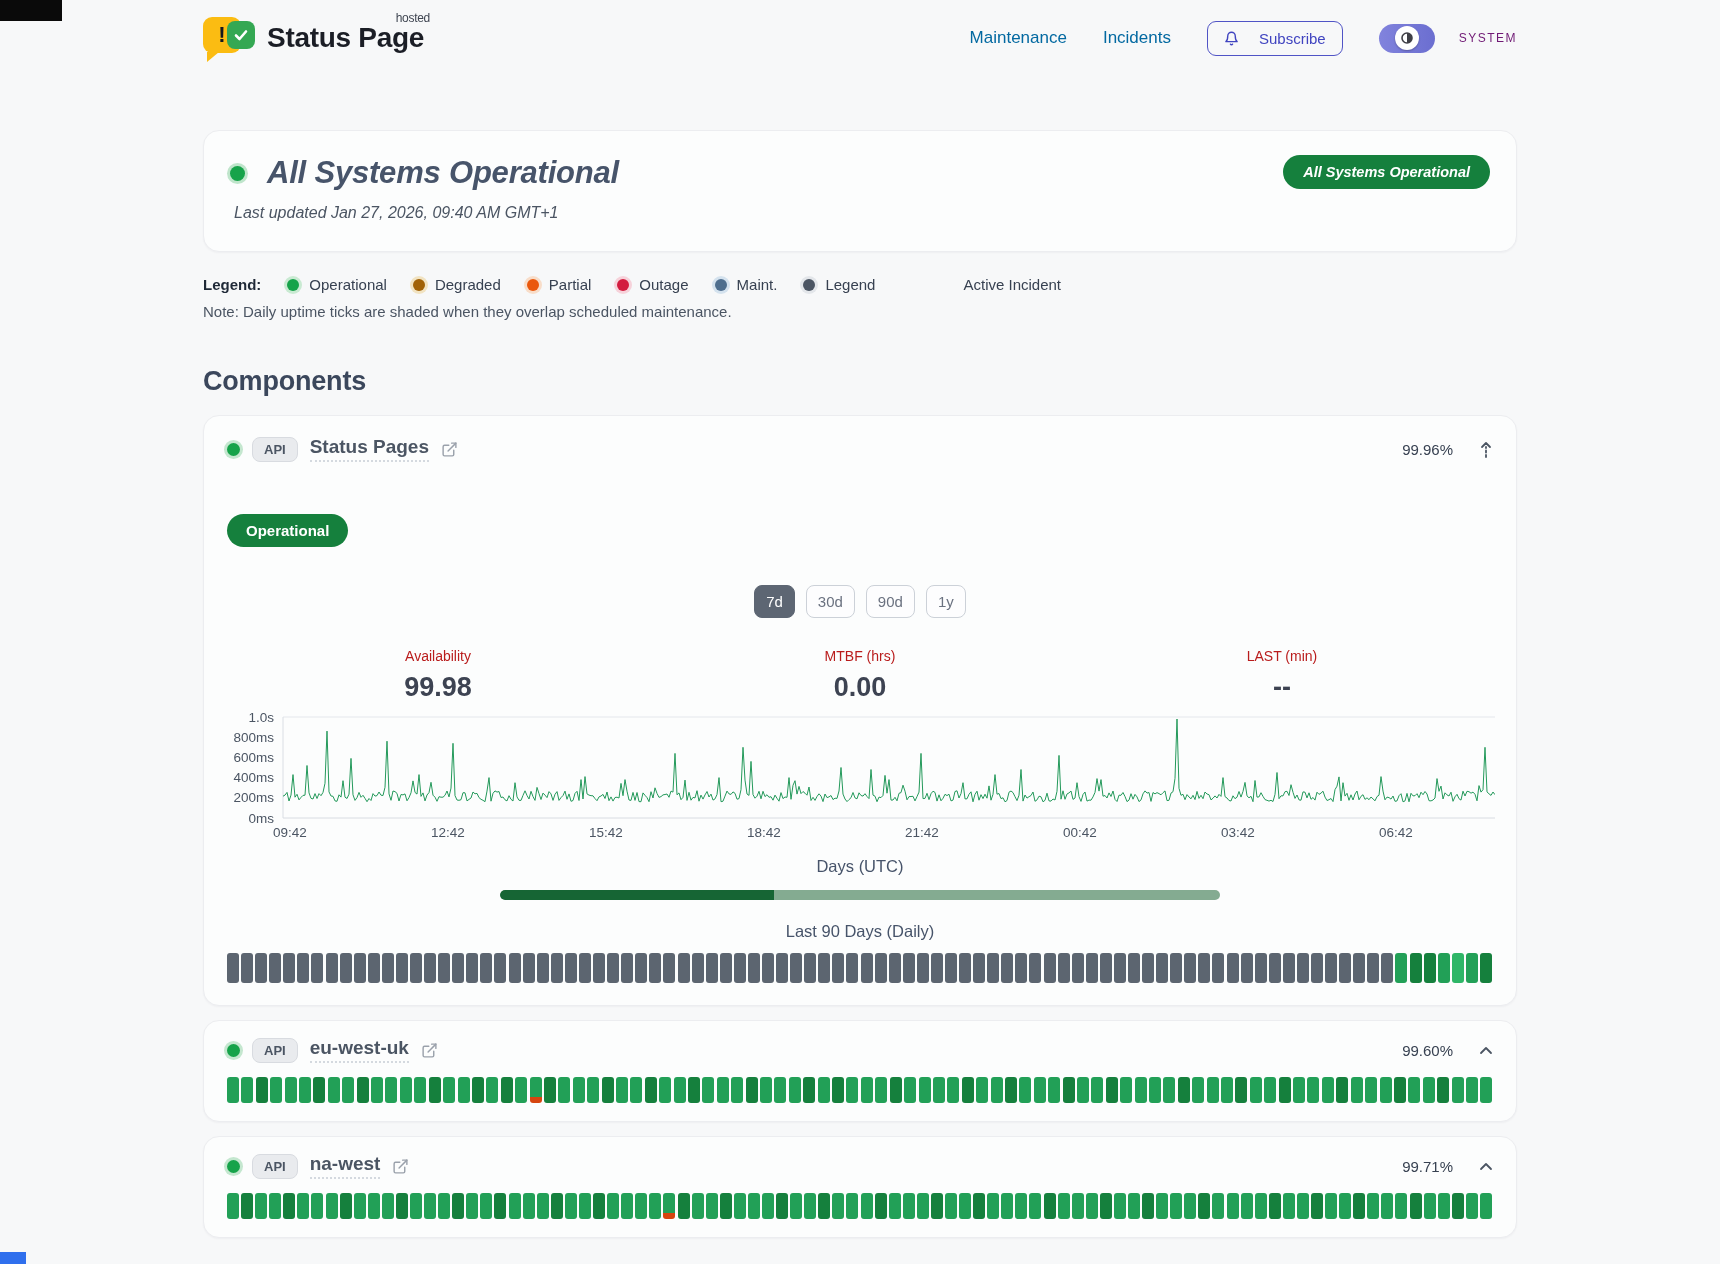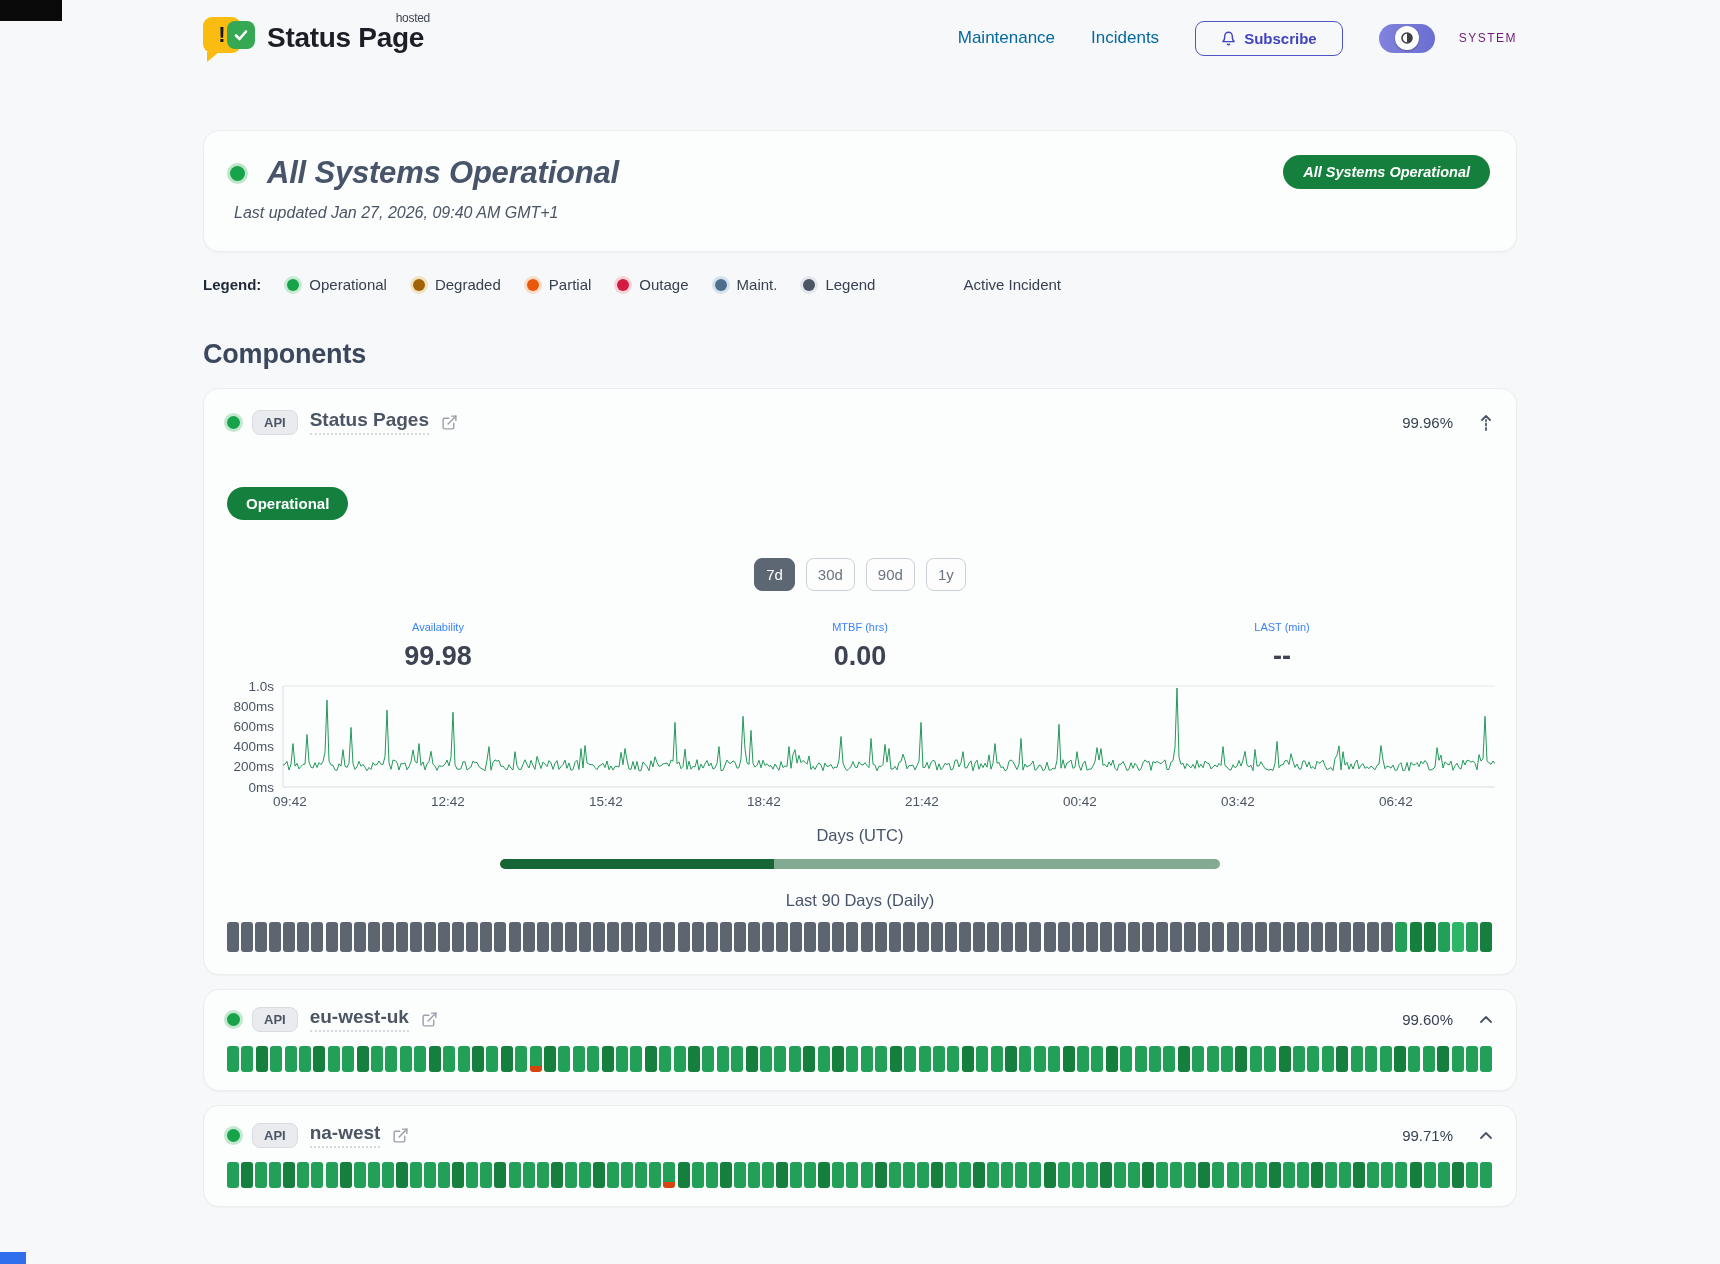--- a/index.html
+++ b/index.html
@@ -17,22 +17,22 @@
   .bubble { position:absolute; left:0; top:2px; width:38px; height:36px; background:#fbbc12; border-radius:9px;
     display:flex; align-items:center; justify-content:center; font-weight:800; font-size:22px; color:#15171e; }
   .bubble::after { content:""; position:absolute; left:4px; bottom:-9px; width:0; height:0;
     border-left:12px solid #fbbc12; border-bottom:10px solid transparent; }
   .check-sq { position:absolute; left:24px; top:6px; width:28px; height:28px; background:#34a853; border-radius:8px;
     display:flex; align-items:center; justify-content:center; }
   .logo-text { position:relative; font-size:28px; font-weight:800; color:#1b1e26; letter-spacing:-0.3px; }
   .logo-sup { position:absolute; top:-11px; right:-6px; font-size:12px; font-weight:400; color:#3f4551; }
   .nav { display:flex; align-items:center; gap:36px; }
   .nav-link { font-size:17px; color:#0369a1; cursor:pointer; }
-  .subscribe-btn { display:flex; align-items:center; gap:8px; border:1.5px solid #5054c6; border-radius:9px;
-    padding:8px 25px; color:#4044c0; font-weight:700; font-size:15px; background:transparent; cursor:pointer; }
+  .subscribe-btn { display:flex; align-items:center; gap:20px; border:1.5px solid #5054c6; border-radius:9px;
+    padding:8px 16px; color:#4044c0; font-weight:400; font-size:15px; background:transparent; cursor:pointer; }
   .theme-wrap { display:flex; align-items:center; gap:24px; }
   .toggle { width:56px; height:29px; border-radius:15px; background:linear-gradient(90deg,#8183dd,#6b6ed0);
     position:relative; cursor:pointer; }
   .knob { position:absolute; top:2.5px; left:16px; width:24px; height:24px; background:#fff; border-radius:50%;
     display:flex; align-items:center; justify-content:center; box-shadow:0 1px 2px rgba(0,0,0,.25); }
   .theme-label { font-size:12px; letter-spacing:1.5px; color:#701a75; }
 
   
   .card { background:#fcfdfd; border:1px solid #ecedf0; border-radius:16px;
     box-shadow:0 1px 2px rgba(20,30,50,.04); }
@@ -68,21 +68,21 @@
 
   .op-badge { display:inline-block; margin-top:52px; background:#15803d; color:#fff; font-weight:700;
     font-size:15px; padding:8px 19px; border-radius:999px; }
 
   .ranges { margin-top:38px; display:flex; justify-content:center; gap:11px; }
   .range-btn { min-width:40px; height:33px; padding:0 11px; border-radius:8px; border:1.5px solid #ccd1d8;
     background:#fdfdfe; color:#6b7280; font-size:15px; cursor:pointer; font-family:inherit; }
   .range-btn.active { background:#5d6673; border-color:#5d6673; color:#fff; }
 
   .stats { margin-top:30px; display:grid; grid-template-columns:1fr 1fr 1fr; text-align:center; }
-  .stat-label { font-size:11px; color:#3b82f6; }
+  .stat-label { font-size:14px; color:#b91c1c; }
   .stat-value { margin-top:8px; font-size:27px; font-weight:600; color:#3d4352; }
 
   .chart-title { margin-top:46px; font-size:12.5px; letter-spacing:0.8px; color:#697283; }
   .chart-wrap { margin-top:6px; }
 
   .today-label, .history-label { text-align:center; font-size:16.5px; color:#47546a; }
   .today-label { margin-top:10px; }
   .progress { margin:14px auto 0; width:720px; height:10px; border-radius:6px; background:#84ab91; overflow:hidden; }
   .progress-fill { height:100%; background:#166534; border-radius:6px 0 0 6px; }
   .history-label { margin-top:22px; }
@@ -173,20 +173,21 @@
           <span class="legend-dot" style="background: rgb(78, 110, 142); box-shadow: rgb(212, 226, 238) 0px 0px 0px 3px;"></span>
           <span>Maint.</span>
         </span>
         <span class="legend-item">
           <span class="legend-dot" style="background: rgb(75, 85, 99); box-shadow: rgb(227, 230, 234) 0px 0px 0px 3px;"></span>
           <span>Legend</span>
         </span>
       </span>
     <span class="active-incident">Active Incident</span>
   </div>
+  <div class="note">Note: Daily uptime ticks are shaded when they overlap scheduled maintenance.</div>
 
   <h2 class="section-heading">Components</h2>
 
   <section class="card comp-card">
     <div class="comp-head">
       <span class="dot comp-dot"></span>
       <span class="tag">API</span>
       <span class="comp-name">Status Pages</span>
       <svg width="17" height="17" viewBox="0 0 24 24" fill="none" stroke="#9aa1ab" stroke-width="2" stroke-linecap="round" stroke-linejoin="round" style="cursor:pointer;">
           <path d="M18 13v6a2 2 0 0 1-2 2H5a2 2 0 0 1-2-2V8a2 2 0 0 1 2-2h6"></path>

